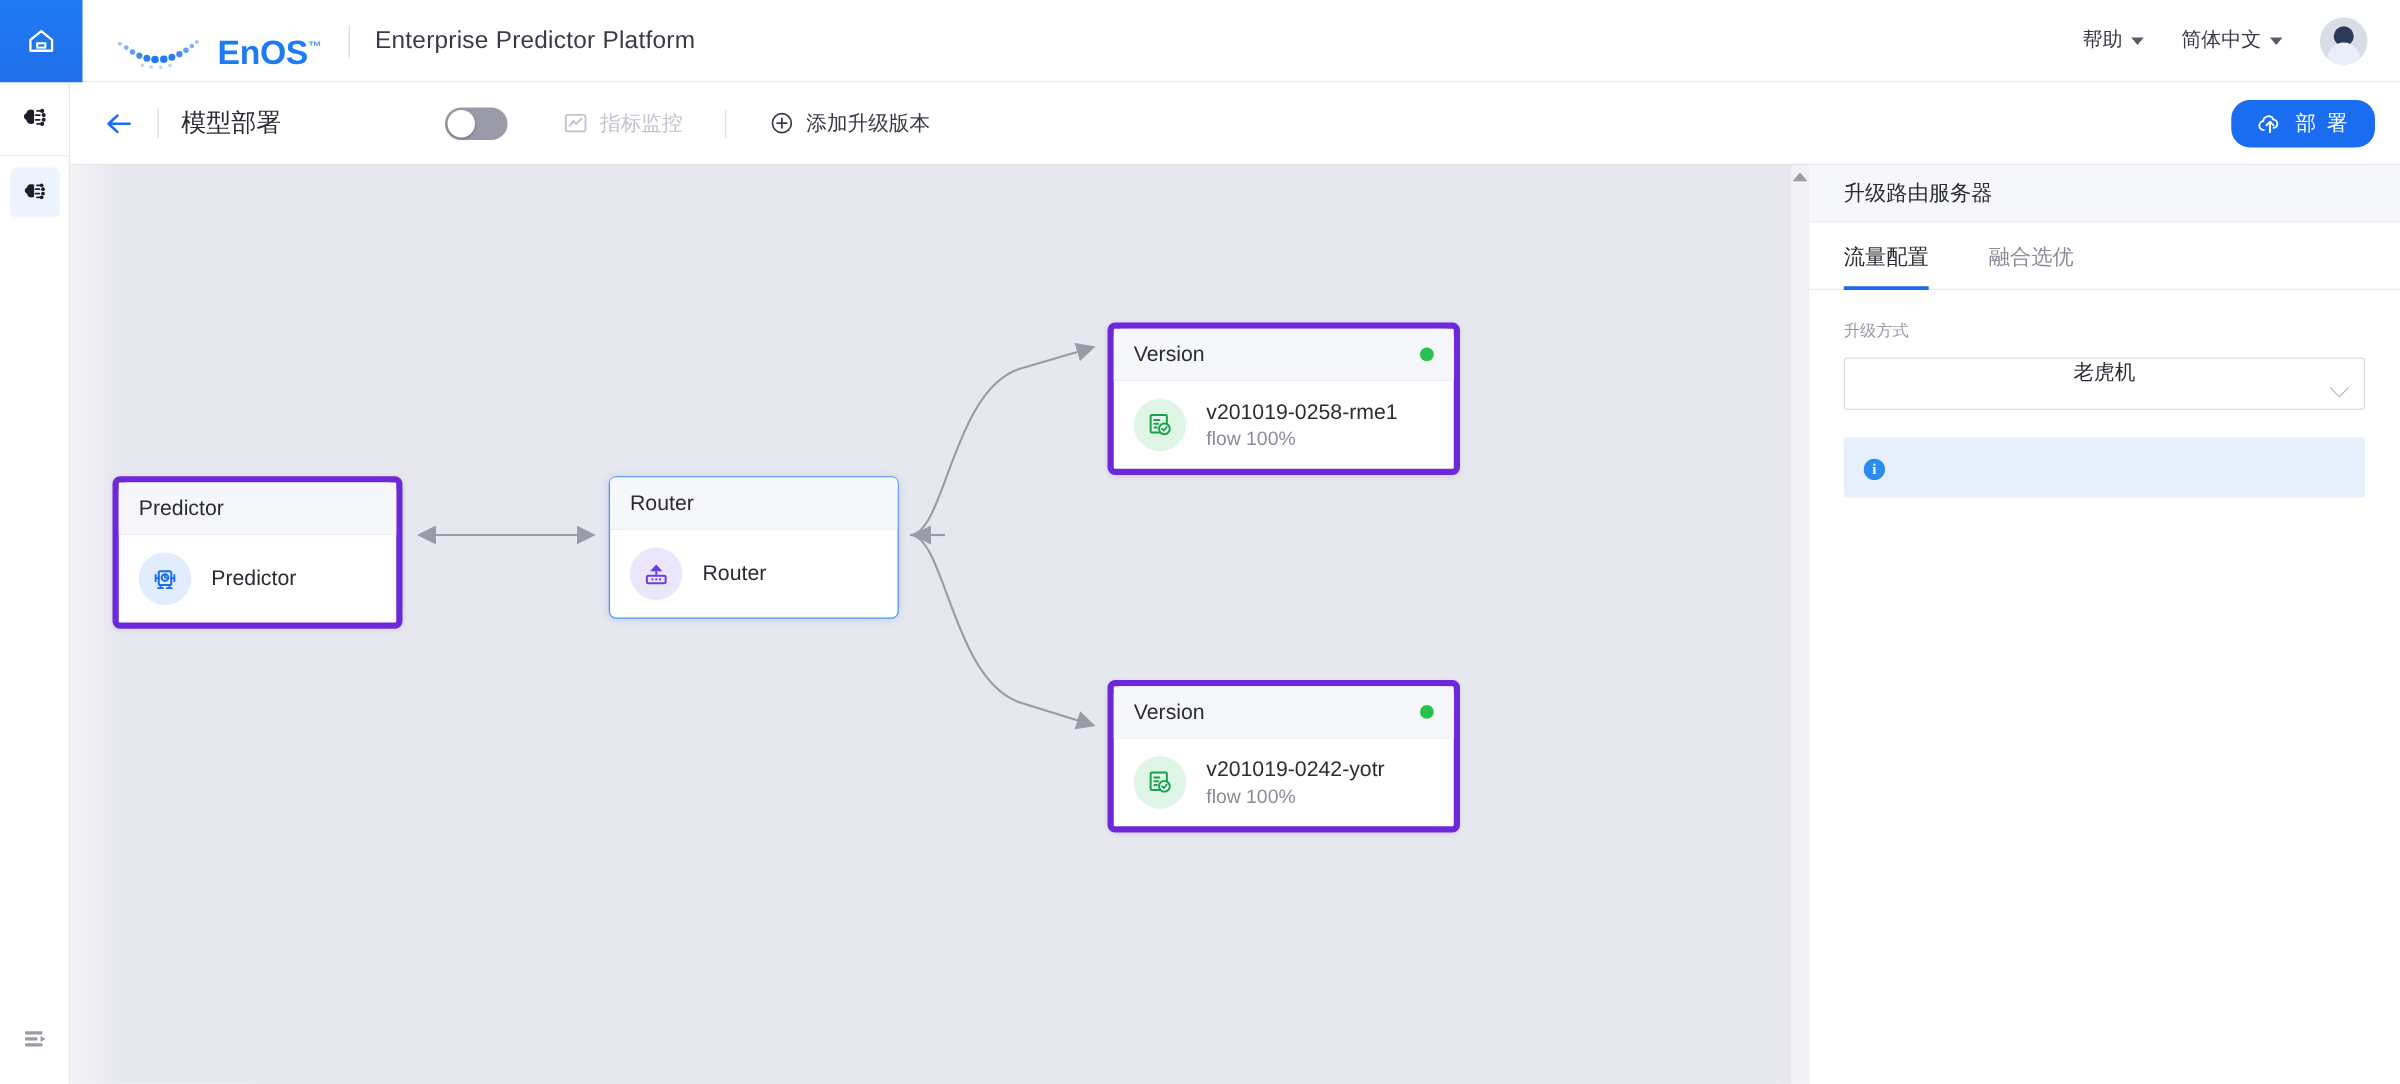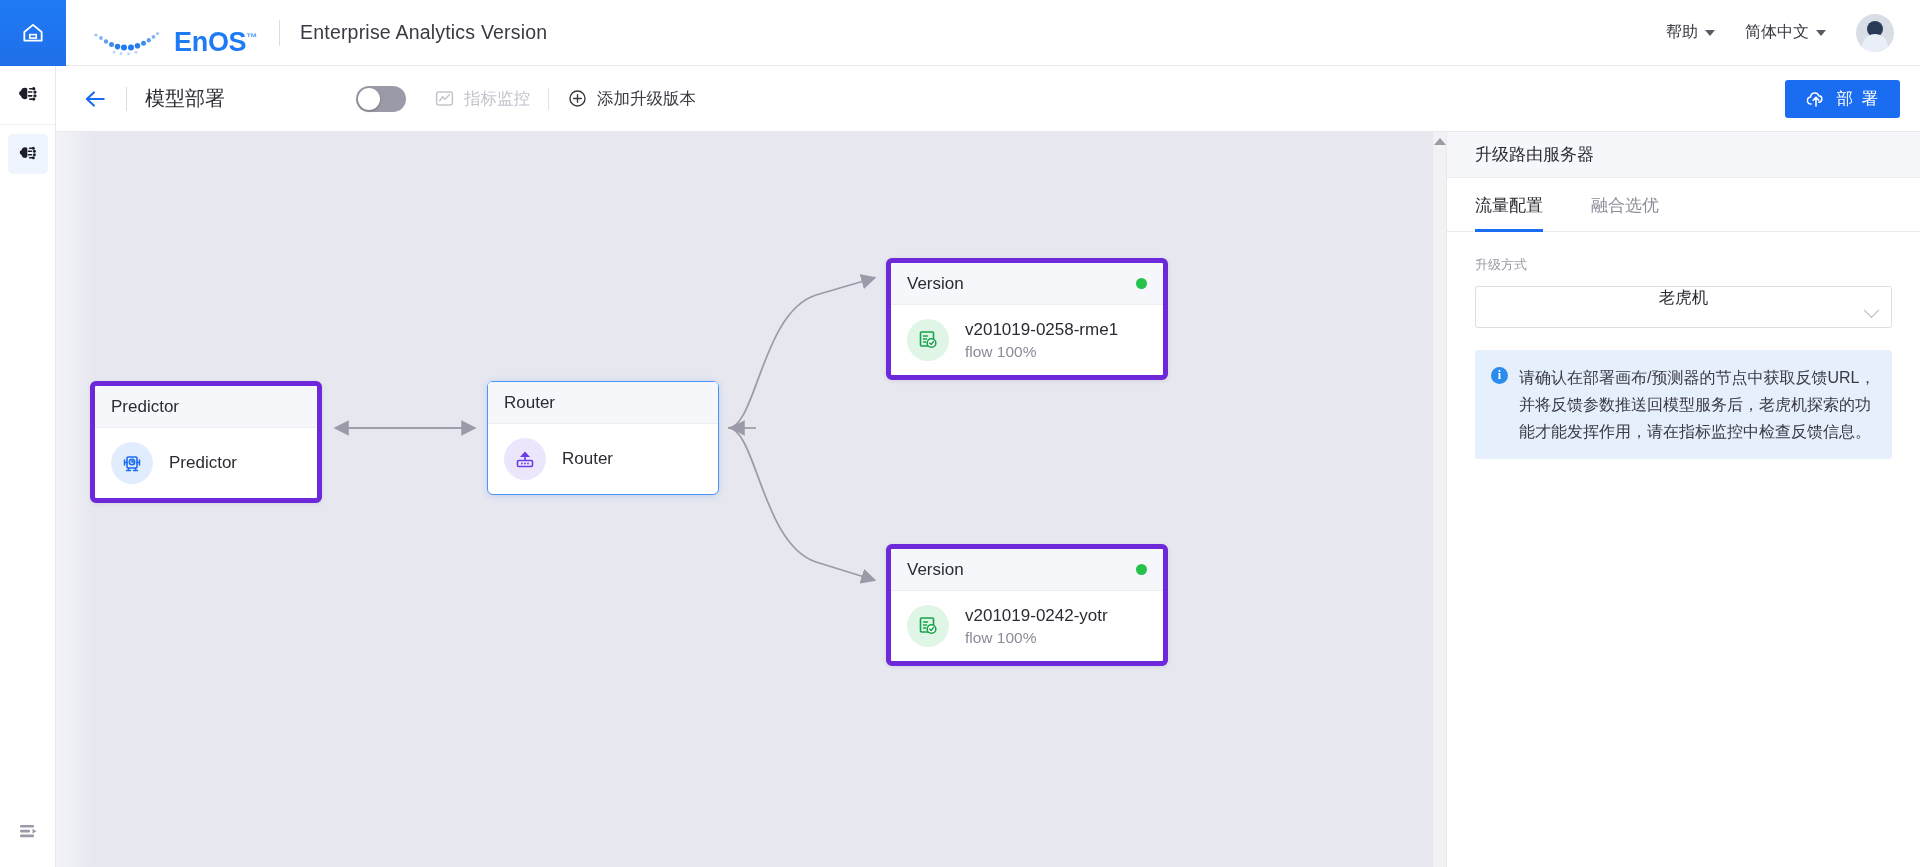--- a/index.html
+++ b/index.html
@@ -81,40 +81,40 @@
 
   
   .subbar {
     position: absolute; top: 66px; left: 56px; width: 1864px; height: 66px;
     background: #ffffff; border-bottom: 1px solid #e8e8ec;
     display: flex; align-items: center; padding: 0 20px 0 26px;
   }
   .back-arrow { width: 26px; height: 26px; cursor: pointer; display: block; }
   .sub-divider { width: 1px; height: 24px; background: #dcdce2; margin: 0 18px; }
   .page-title { font-size: 20px; color: #2b2b33; }
-  .toolbar-mid { display: flex; align-items: center; margin-left: 131px; gap: 0; }
+  .toolbar-mid { display: flex; align-items: center; margin-left: 131px; gap: 16px; }
   .switch {
     width: 50px; height: 26px; border-radius: 13px; background: #9a9aa8;
     position: relative; cursor: pointer; flex: 0 0 50px;
   }
   .switch .knob {
     position: absolute; width: 22px; height: 22px; border-radius: 50%;
     background: #ffffff; top: 2px; left: 2px;
     box-shadow: 0 1px 3px rgba(0,0,0,.25);
   }
   .tool-item {
     display: flex; align-items: center; gap: 9px; font-size: 16.5px;
     cursor: pointer; white-space: nowrap;
   }
   .tool-item.disabled { color: #c3c3cd; cursor: default; }
   .tool-item.enabled { color: #3a3a44; }
   .tb-gap-l { margin-left: 28px; }
   .tool-divider { width: 1px; height: 22px; background: #e0e0e6; margin: 0 18px; }
   .deploy-btn {
-    margin-left: auto; height: 38px; padding: 0 20px; border: none; border-radius: 3px;
+    margin-left: auto; height: 38px; padding: 0 20px; border: none; border-radius: 15px;
     background: #1a6cf0; color: #ffffff; font-size: 16.5px;
     display: flex; align-items: center; gap: 9px; cursor: pointer;
     font-family: "Liberation Sans", sans-serif; letter-spacing: 2px;
   }
 
   
   .canvas {
     position: absolute; top: 132px; left: 56px; width: 1376px; height: 735px;
     background: #e6e7ef; overflow: hidden;
   }
@@ -234,21 +234,21 @@
       <circle cx="63.5" cy="8.8" r="1.9" fill="#7fb2f2"></circle>
       <circle cx="67.5" cy="5.5" r="1.6" fill="#9fc4f5"></circle>
       <circle cx="24" cy="24" r="1.5" fill="#bcd7f8"></circle>
       <circle cx="31" cy="25.6" r="1.5" fill="#bcd7f8"></circle>
       <circle cx="38.5" cy="25.8" r="1.5" fill="#bcd7f8"></circle>
       <circle cx="46" cy="24.2" r="1.5" fill="#bcd7f8"></circle>
     </svg>
     <span class="logo-text"><span class="logo-en">EnOS</span><span class="logo-tm">™</span></span>
   </div>
   <div class="brand-divider"></div>
-  <div class="product-name">Enterprise Analytics Version</div>
+  <div class="product-name">Enterprise Predictor Platform</div>
 
   <div class="header-right">
     <div class="hdr-link">
       <span>帮助</span>
       <i class="caret-d"></i>
     </div>
     <div class="hdr-link">
       <span>简体中文</span>
       <i class="caret-d"></i>
     </div>
@@ -461,15 +461,14 @@
 
   <div class="field-label">升级方式</div>
 
   <div class="select-box">
     <span>老虎机</span>
     <i class="chev"></i>
   </div>
 
   <div class="info-box">
     <span class="info-ic">i</span>
-    <div class="info-text">请确认在部署画布/预测器的节点中获取反馈URL，并将反馈参数推送回模型服务后，老虎机探索的功能才能发挥作用，请在指标监控中检查反馈信息。</div>
   </div>
 </div>
 
 </body></html>

